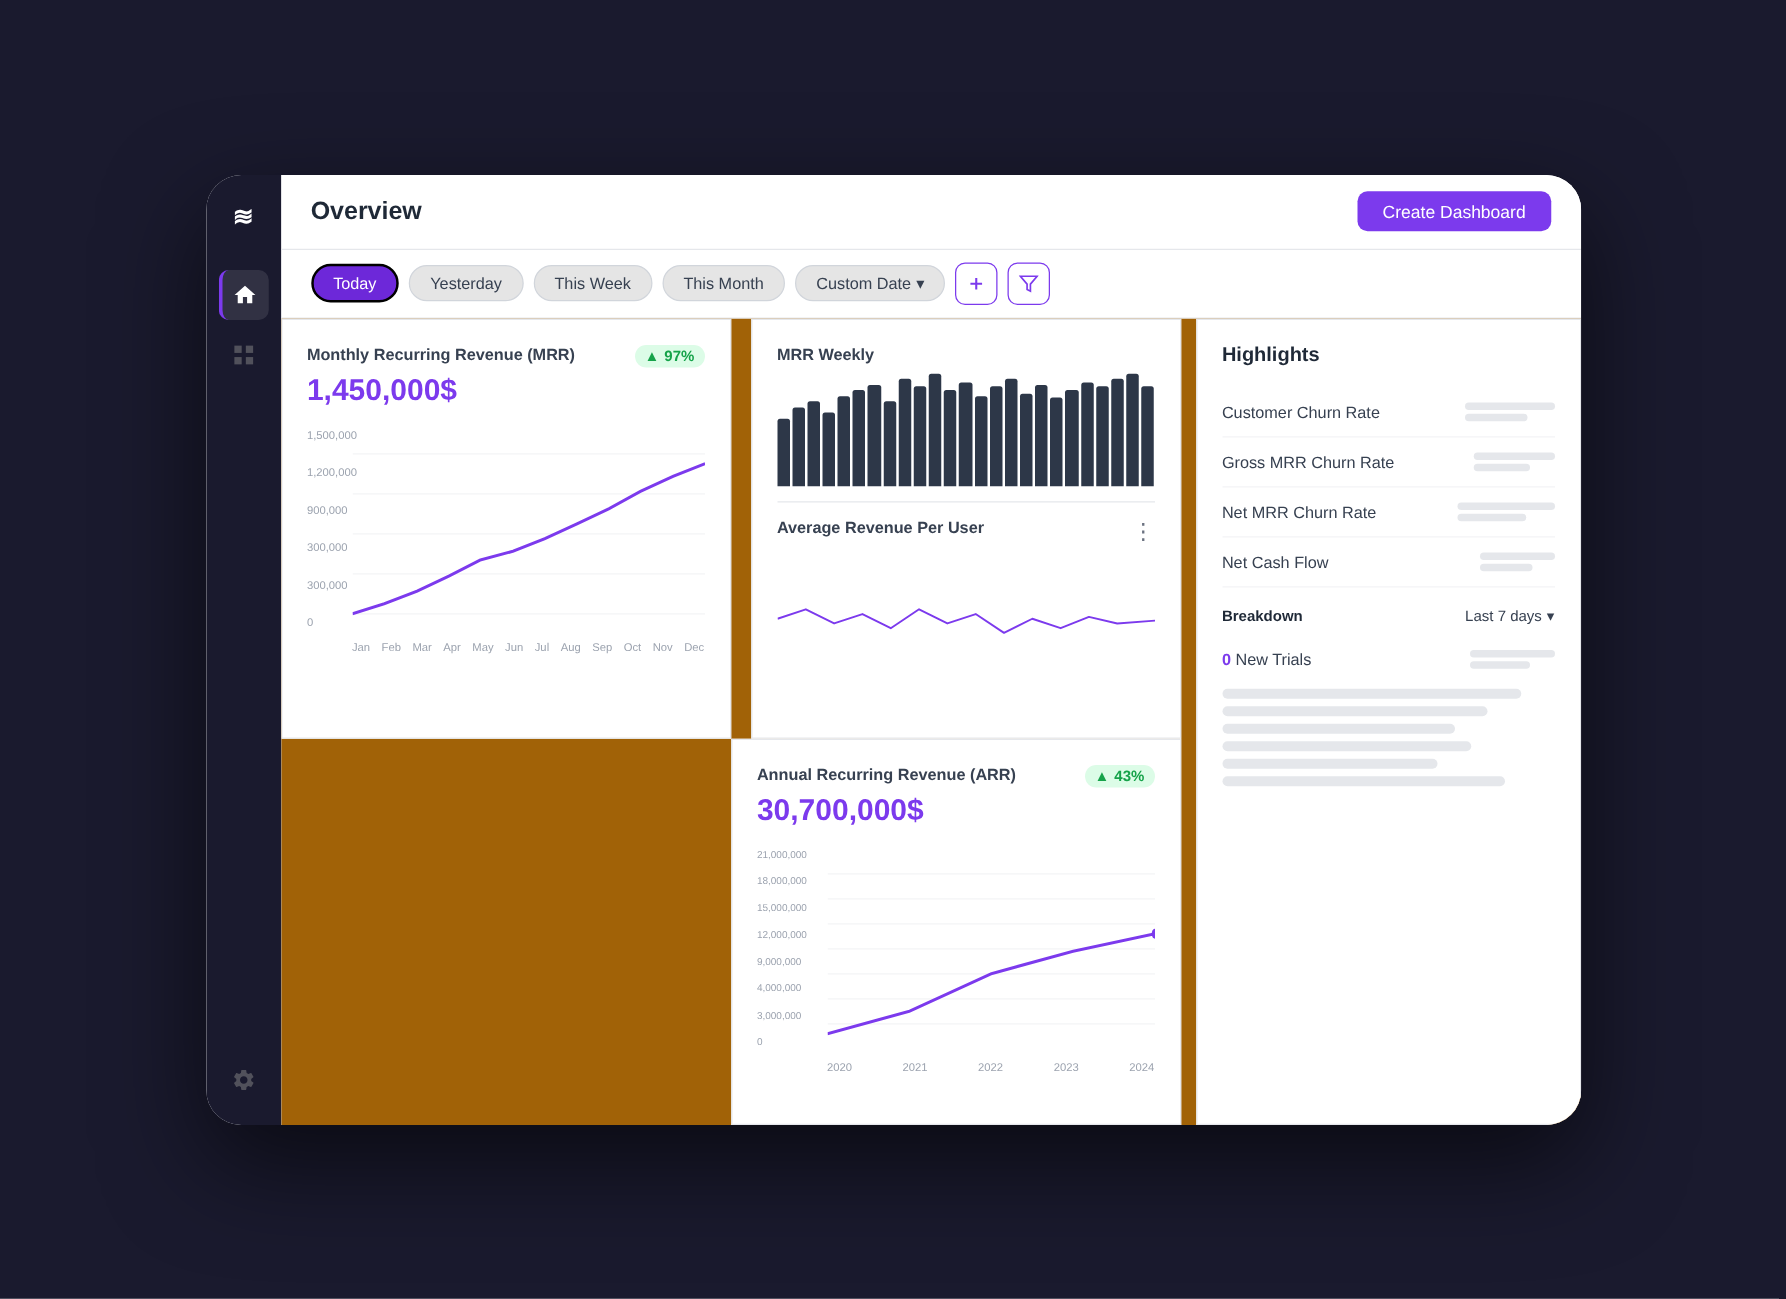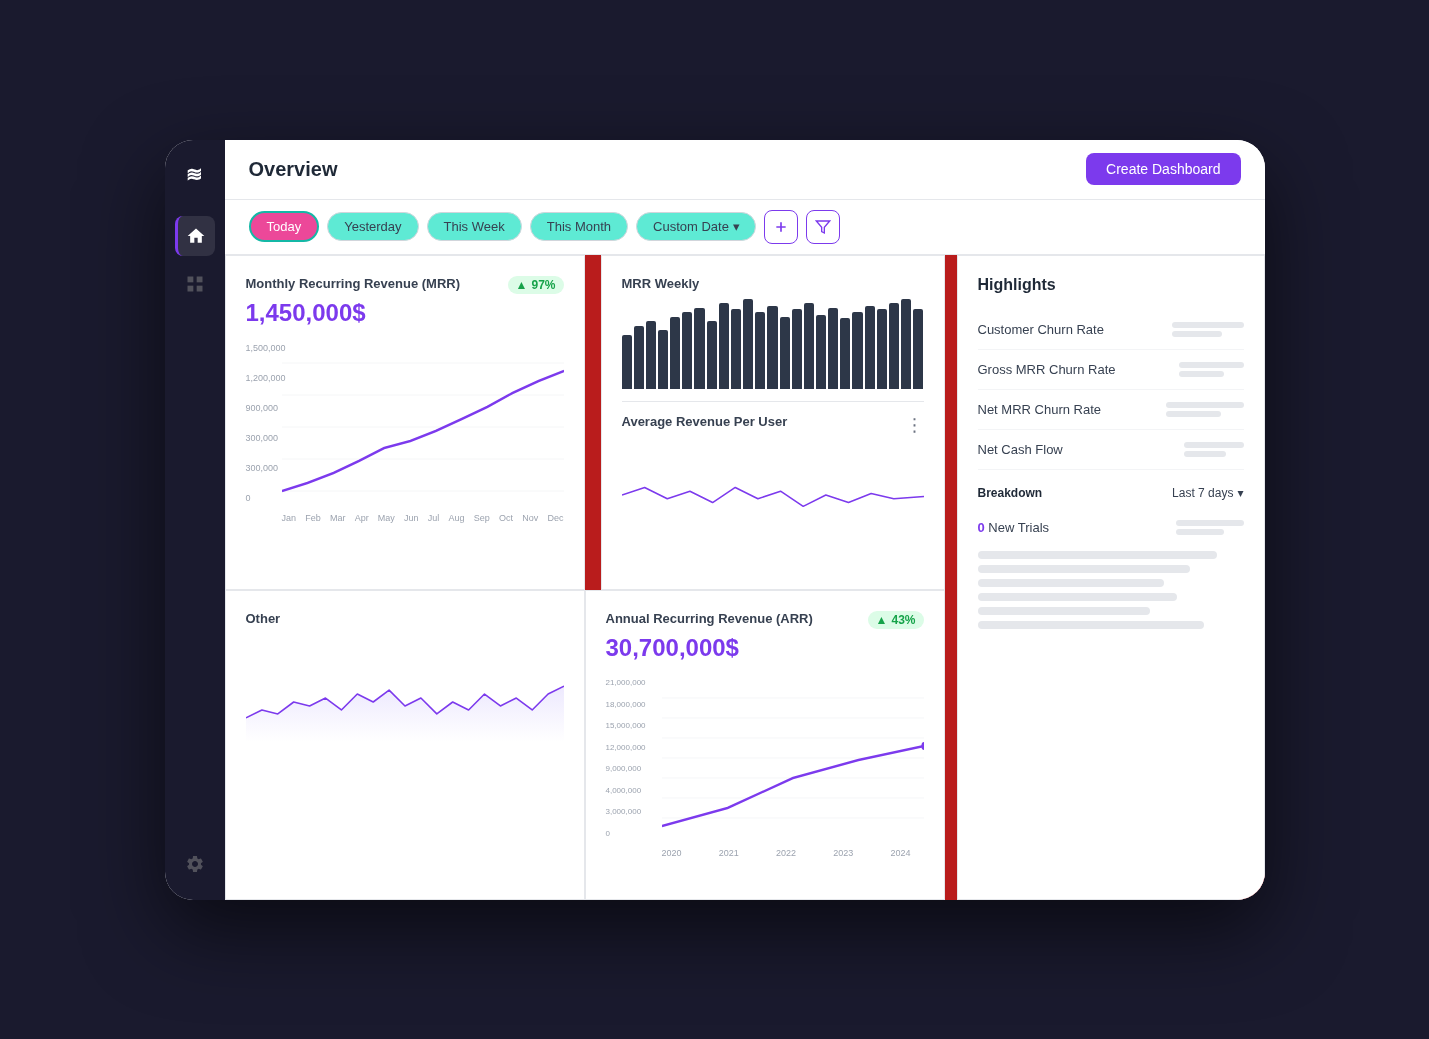--- a/index.html
+++ b/index.html
@@ -98,32 +98,32 @@
       background: #fff;
       padding: 10px 24px;
       display: flex;
       align-items: center;
       gap: 8px;
       border-bottom: 1px solid #e5e7eb;
     }
     .btn-filter {
       padding: 6px 16px;
       border-radius: 20px;
-      border: 2px solid #14b8a6;
-      background: #ec4899;
+      border: 2px solid #000000;
+      background: #6d28d9;
       color: #fff;
       font-size: 13px;
       font-weight: 500;
       cursor: pointer;
     }
     .btn-filter-outline {
       padding: 6px 16px;
       border-radius: 20px;
       border: 1.5px solid #d1d5db;
-      background: #5eead4;
+      background: #e5e5e5;
       color: #374151;
       font-size: 13px;
       cursor: pointer;
     }
     .btn-filter-outline.dropdown {
       display: flex;
       align-items: center;
       gap: 4px;
     }
     .btn-icon {
@@ -149,21 +149,21 @@
       cursor: pointer;
     }
     
     .dashboard-grid {
       flex: 1;
       overflow-y: auto;
       display: grid;
       grid-template-columns: 1fr 1fr 320px;
       grid-template-rows: auto auto;
       gap: 0;
-      background: #b91c1c;
+      background: #a16207;
     }
     .card {
       background: #fff;
       border-radius: 0;
       padding: 20px;
       border: 1px solid #e5e7eb;
     }
     .card-title {
       font-size: 13px;
       font-weight: 600;
@@ -540,33 +540,20 @@
           <div class="breakdown-items">
             <div class="breakdown-row" style="width:90%;"></div>
             <div class="breakdown-row" style="width:80%;"></div>
             <div class="breakdown-row" style="width:70%;"></div>
             <div class="breakdown-row" style="width:75%;"></div>
             <div class="breakdown-row" style="width:65%;"></div>
             <div class="breakdown-row" style="width:85%;"></div>
           </div>
         </div>
 
-        <div class="card other-card">
-          <div class="card-title">Other</div>
-          <svg style="width:100%;height:120px;margin-top:8px;" viewBox="0 0 400 100">
-            <defs>
-              <linearGradient id="otherGrad" x1="0" y1="0" x2="0" y2="1">
-                <stop offset="0%" stop-color="#ede9fe"></stop>
-                <stop offset="100%" stop-color="rgba(237,233,254,0)"></stop>
-              </linearGradient>
-            </defs>
-            <polygon points="0,70 20,60 40,65 60,50 80,55 100,45 120,60 140,40 160,50 180,35 200,55 220,45 240,65 260,50 280,60 300,40 320,55 340,45 360,60 380,40 400,30 400,100 0,100" fill="url(#otherGrad)"></polygon>
-            <polyline points="0,70 20,60 40,65 60,50 80,55 100,45 120,60 140,40 160,50 180,35 200,55 220,45 240,65 260,50 280,60 300,40 320,55 340,45 360,60 380,40 400,30" fill="none" stroke="#7c3aed" stroke-width="2" stroke-linejoin="round"></polyline>
-          </svg>
-        </div>
 
         <div class="card arr-card">
           <div class="card-header-row">
             <div>
               <div class="card-title">Annual Recurring Revenue (ARR)</div>
               <div class="card-value">30,700,000$</div>
             </div>
             <span class="card-badge">
               <span style="font-size:12px;">▲</span>
               <span>43%</span>
@@ -587,21 +574,21 @@
               <line x1="0" y1="20" x2="400" y2="20" stroke="#f3f4f6" stroke-width="1"></line>
               <line x1="0" y1="40" x2="400" y2="40" stroke="#f3f4f6" stroke-width="1"></line>
               <line x1="0" y1="60" x2="400" y2="60" stroke="#f3f4f6" stroke-width="1"></line>
               <line x1="0" y1="80" x2="400" y2="80" stroke="#f3f4f6" stroke-width="1"></line>
               <line x1="0" y1="100" x2="400" y2="100" stroke="#f3f4f6" stroke-width="1"></line>
               <line x1="0" y1="120" x2="400" y2="120" stroke="#f3f4f6" stroke-width="1"></line>
               <line x1="0" y1="140" x2="400" y2="140" stroke="#f3f4f6" stroke-width="1"></line>
               <polyline points="0,148 100,130 200,100 300,82 400,68" fill="none" stroke="#7c3aed" stroke-width="2.5" stroke-linejoin="round"></polyline>
               <circle cx="400" cy="68" r="4" fill="#7c3aed"></circle>
             </svg>
-            <div class="x-labels" style="position:absolute;bottom:0;left:56px;right:13px;display:flex;justify-content:space-between;">
+            <div class="x-labels" style="position:absolute;bottom:0;left:56px;right:0;display:flex;justify-content:space-between;">
               <span style="font-size:9px;color:#9ca3af;">2020</span>
               <span style="font-size:9px;color:#9ca3af;">2021</span>
               <span style="font-size:9px;color:#9ca3af;">2022</span>
               <span style="font-size:9px;color:#9ca3af;">2023</span>
               <span style="font-size:9px;color:#9ca3af;">2024</span>
             </div>
           </div>
         </div>
 
       </div>

